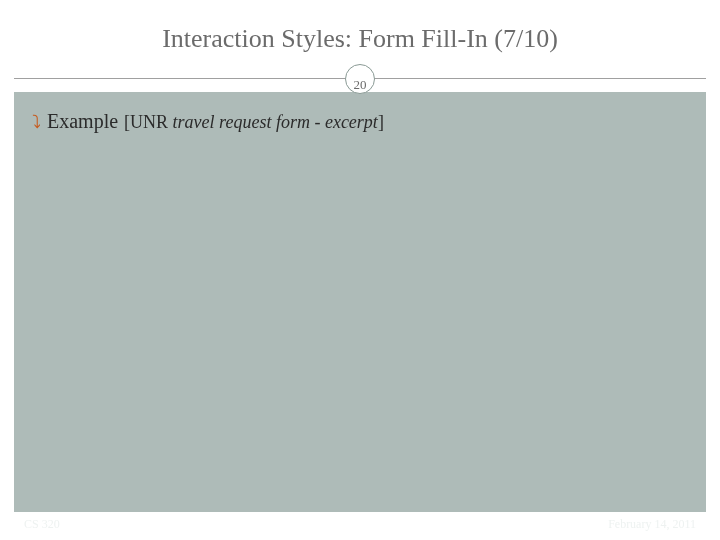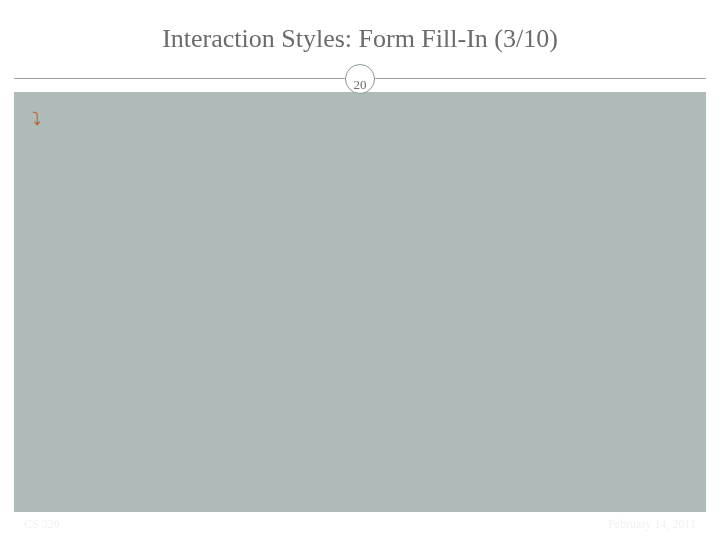--- a/index.html
+++ b/index.html
@@ -102,31 +102,35 @@
     color: #eef2f1;
     z-index: 3;
   }
 </style>
 </head>
 <body>
 
 <div class="slide">
 
   <div class="header-area">
-    <div class="title">Interaction Styles: Form Fill-In (3/10)</div>
+    <div class="title">Interaction Styles: Form Fill-In (7/10)</div>
   </div>
 
   <div class="divider-line"></div>
 
   <div class="page-badge">
     <span>20</span>
   </div>
 
   <div class="body-area">
     <div class="bullet-row">
       <span class="bullet-icon">⤵</span>
+      <span class="bullet-label">Example</span>
+      <span class="bullet-detail">
+        <span>[UNR </span><span class="italic">travel request form - excerpt</span><span>]</span>
+      </span>
     </div>
   </div>
 
   <div class="footer-left">CS 320</div>
   <div class="footer-right">February 14, 2011</div>
 
 </div>
 
 </body></html>

